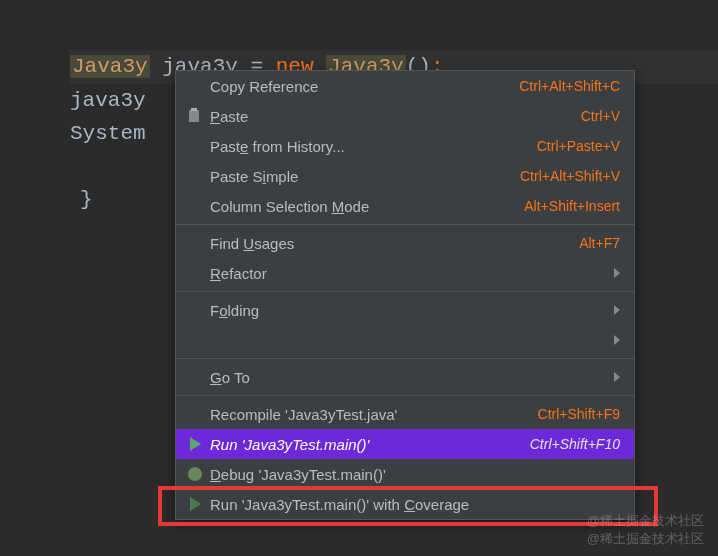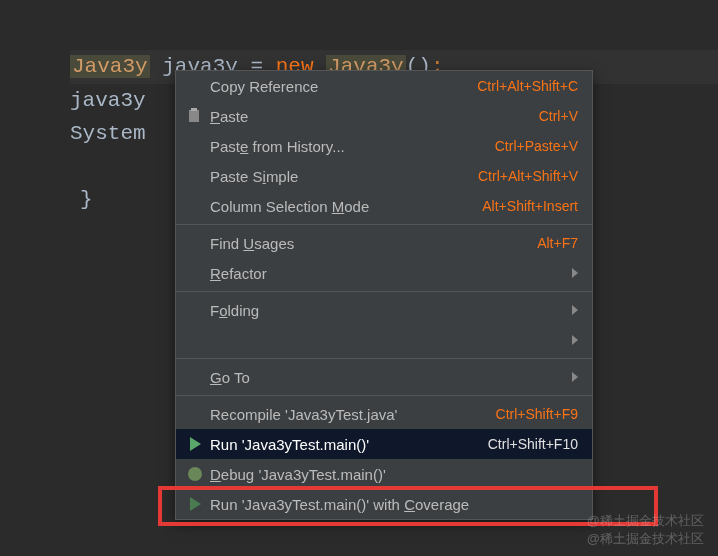--- a/index.html
+++ b/index.html
@@ -23,38 +23,39 @@
 .tok-type2 { color: #d19a66; background: #4a4a3a; padding: 0 2px; }
 .tok-ident { color: #a9b7c6; }
 .tok-op { color: #a9b7c6; }
 .tok-kw { color: #f97316; }
 .tok-paren { color: #a9b7c6; }
 .tok-semi { color: #cc7832; }
 .brace { color: #a9b7c6; padding-left: 10px; }
 .context-menu {
   position: absolute;
   left: 175px; top: 70px;
-  width: 418px;
+  width: 460px;
   background: #3c3f41;
   border: 1px solid #555;
   box-shadow: 0 4px 12px rgba(0,0,0,0.5);
   font-family: "Segoe UI", Tahoma, sans-serif;
   font-size: 15px;
   color: #bbbbbb;
 }
 .menu-item {
   display: flex;
   align-items: center;
   padding: 4px 14px 4px 8px;
   height: 30px;
   cursor: pointer;
 }
 .menu-item.highlighted {
-  background: #0f172a;
+  background: #6d28d9;
   color: #ffffff;
+  font-style: italic;
 }
 .menu-icon {
   width: 22px;
   display: flex;
   align-items: center;
   justify-content: center;
   flex-shrink: 0;
 }
 .menu-label {
   flex: 1;

